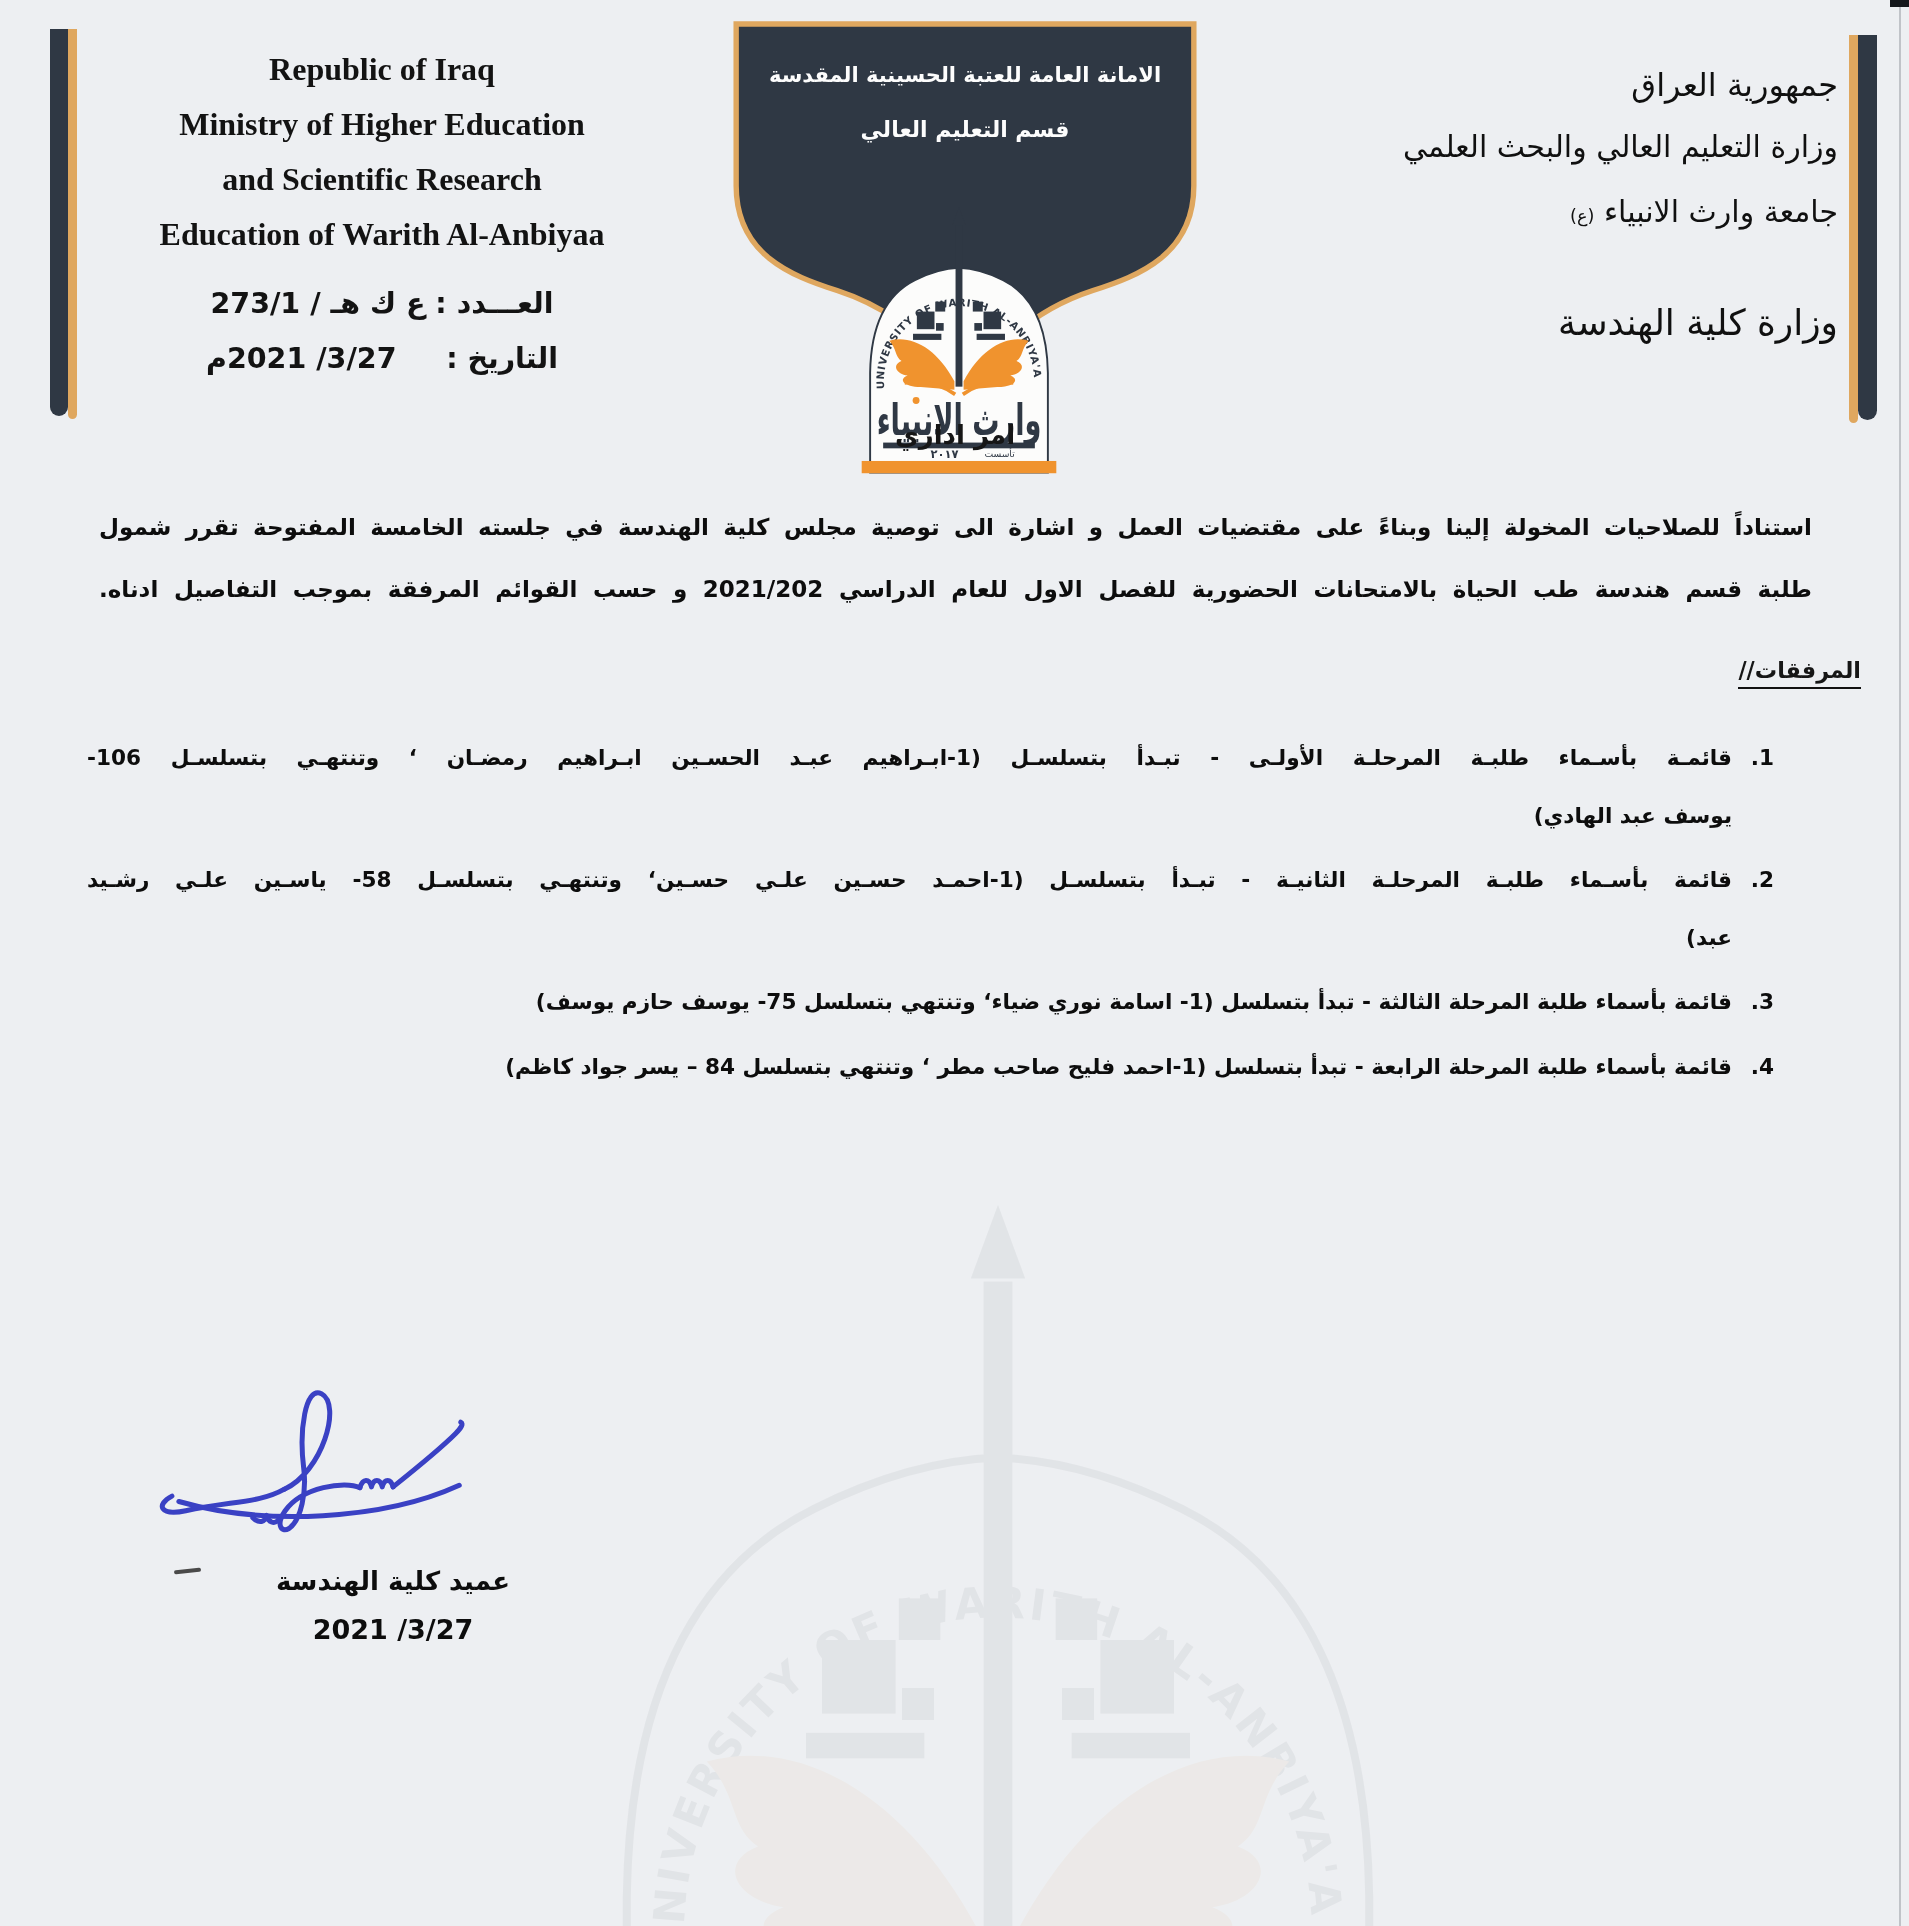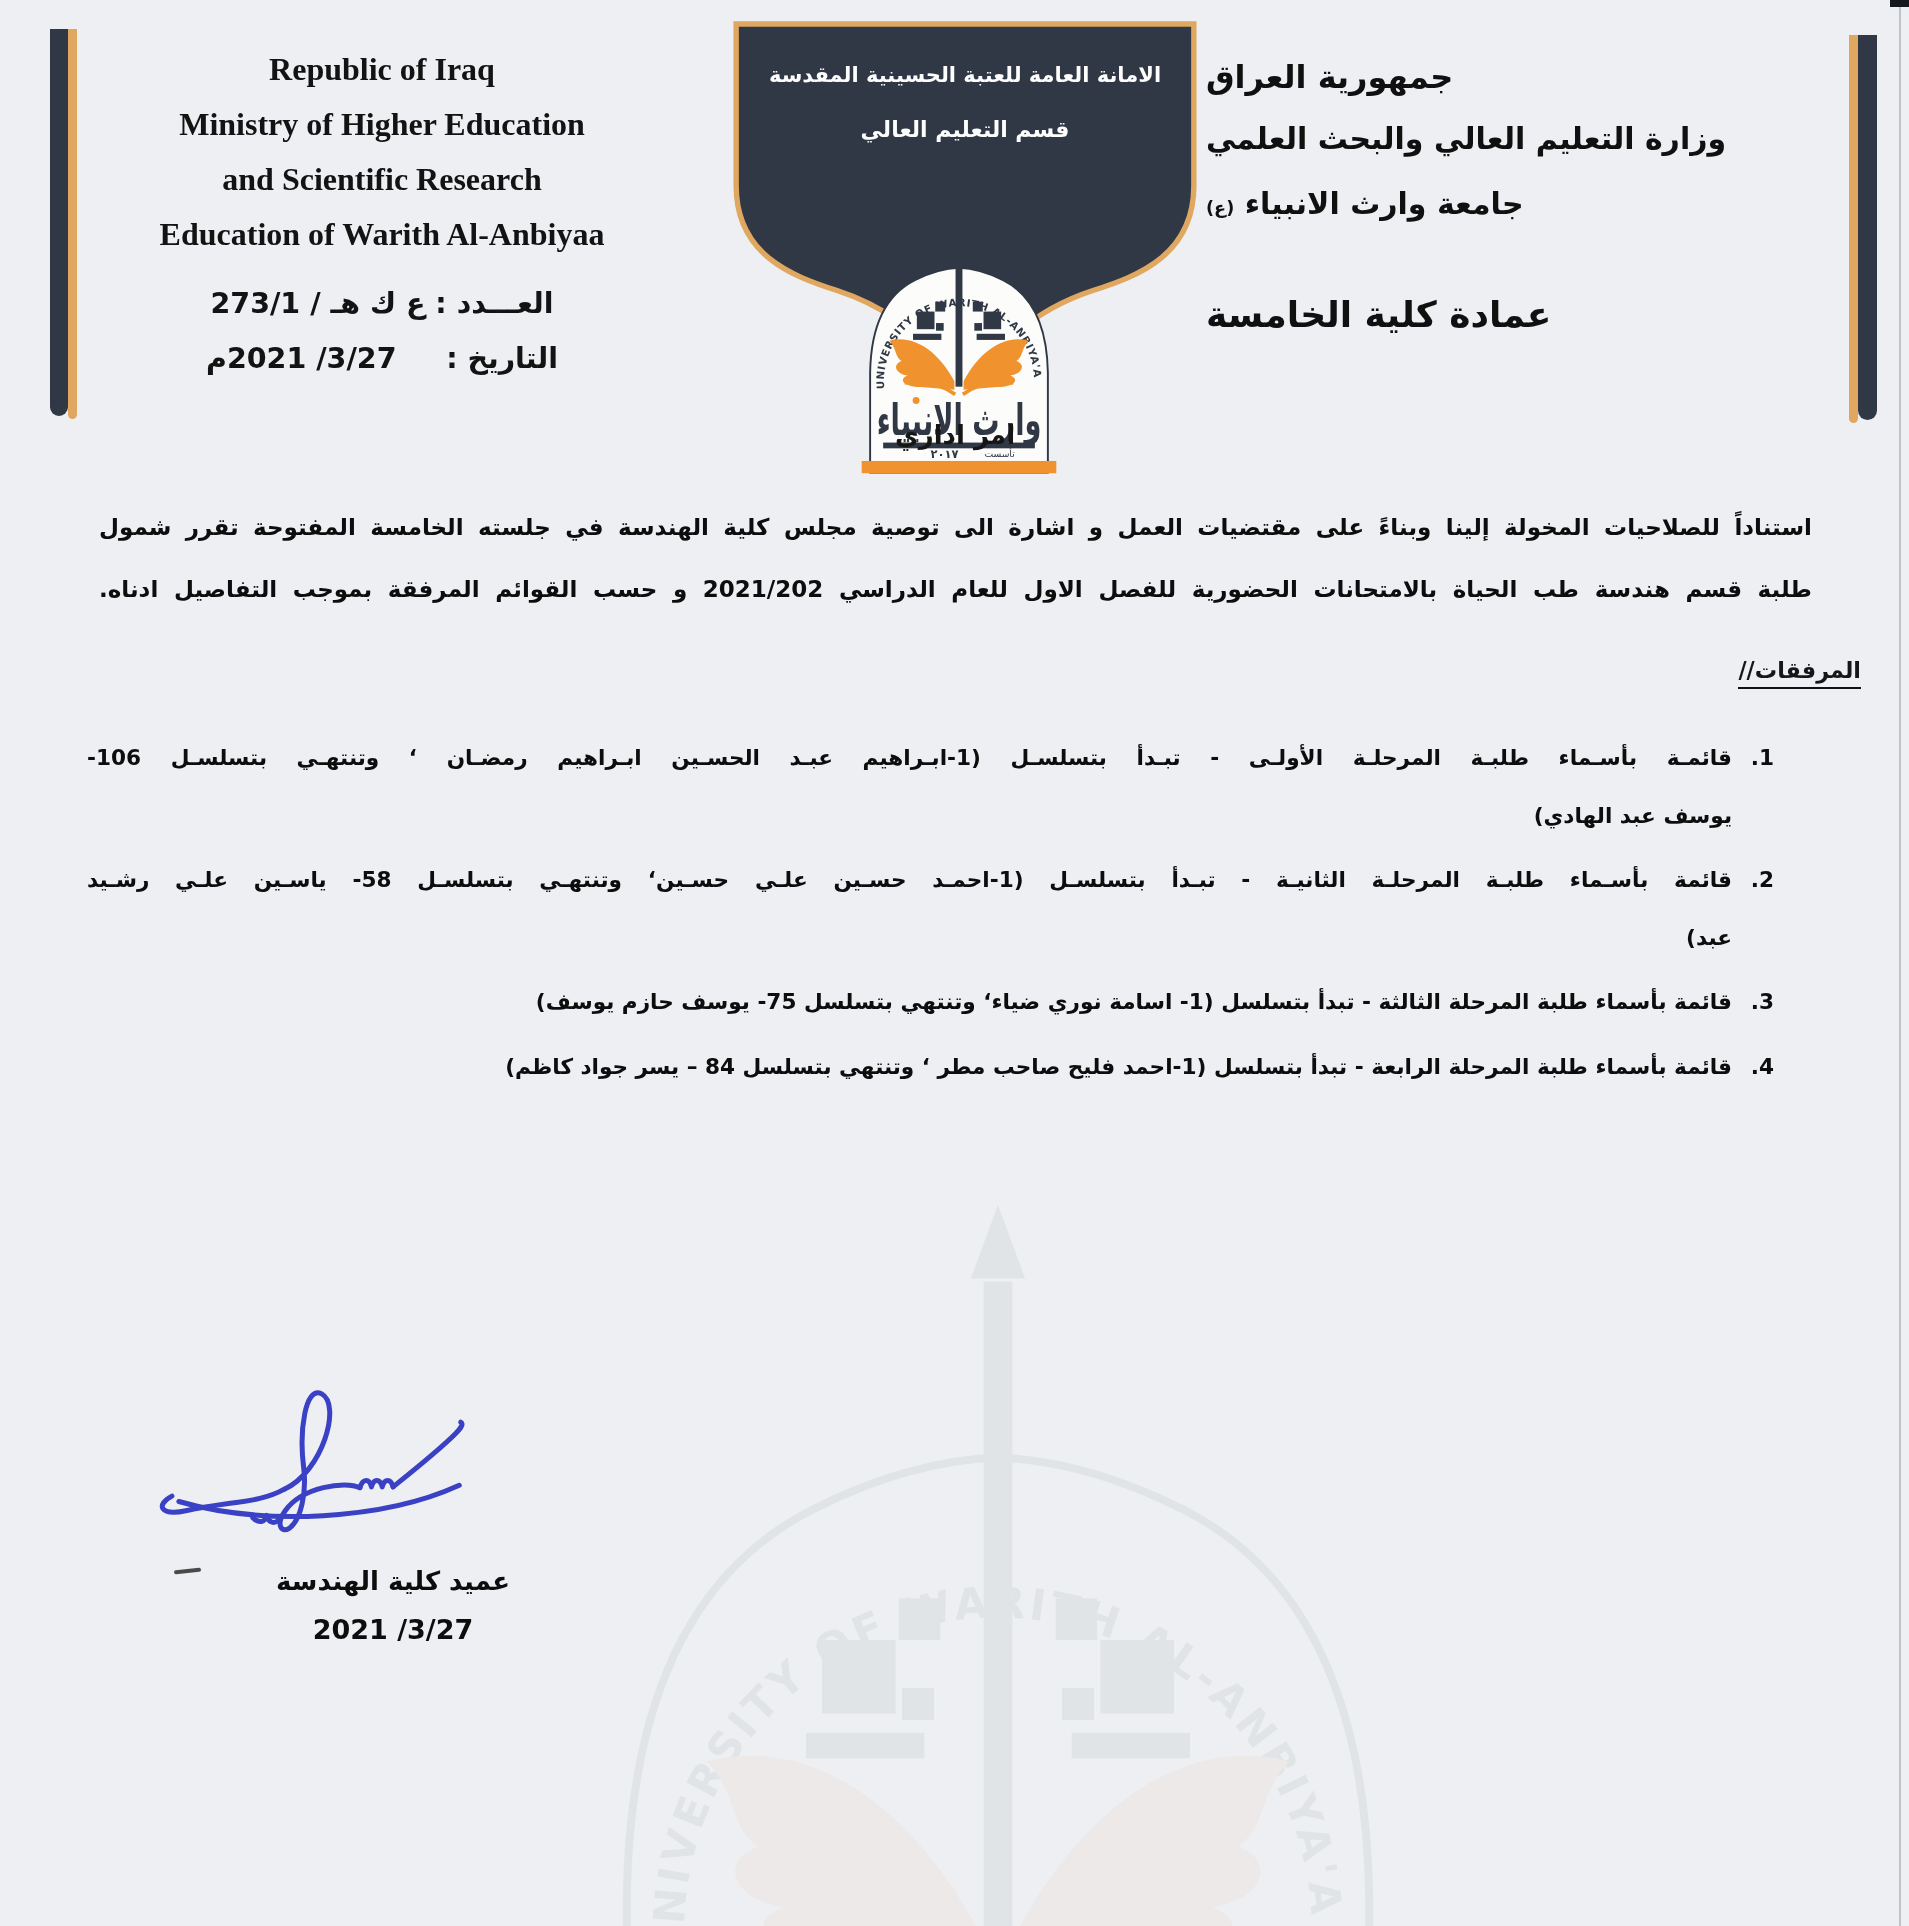--- a/index.html
+++ b/index.html
@@ -20,21 +20,21 @@
   .bar-left-gold{left:68px;top:29px;width:9.2px;height:390px;background:#dfa75f;}
   .bar-right-gold{left:1849px;top:35px;width:9.2px;height:388px;background:#dfa75f;}
   .bar-right-navy{left:1858px;top:35px;width:19px;height:385px;background:#2f3844;}
   
   .hdr-left{position:absolute;left:91px;top:42px;width:582px;text-align:center;}
   .hdr-left .en{font-family:"Liberation Serif", serif;font-weight:bold;font-size:32px;line-height:55px;color:#131313;}
   .hdr-num,.hdr-date{direction:rtl;font-weight:bold;font-size:28.5px;line-height:51px;color:#131313;margin-top:3.9px;}
   .hdr-num{margin-top:16px;}
   .ltr{direction:ltr;unicode-bidi:isolate;}
   
-  .hdr-right{position:absolute;left:1206px;top:48px;width:632px;text-align:left;direction:rtl;font-weight:bold;color:#101010;}
+  .hdr-right{position:absolute;left:1206px;top:56px;width:632px;text-align:right;direction:rtl;font-weight:normal;color:#101010;}
   .hdr-right .l1{font-size:32px;line-height:58px;}
   .hdr-right .l2{font-size:30px;line-height:65px;}
   .hdr-right .l3{font-size:30px;line-height:65px;}
   .hdr-right .sym{font-size:17.7px;}
   .hdr-right .l4{font-size:36px;line-height:58px;margin-top:45px;}
   
   .shield{position:absolute;left:730px;top:20px;width:470px;height:397px;}
   .shield svg{position:absolute;left:0;top:0;}
   .shield-line{position:absolute;left:0;width:100%;text-align:center;color:#fdfdfd;font-weight:bold;direction:rtl;}
   .shield-l1{top:43px;font-size:21px;}
@@ -141,21 +141,21 @@
     </div>
   </div>
 
   <div class="hdr-right">
     <div class="l1">جمهورية العراق</div>
     <div class="l2">وزارة التعليم العالي والبحث العلمي</div>
     <div class="l3">
       <span>جامعة وارث الانبياء</span>
       <span class="sym">(ع)</span>
     </div>
-    <div class="l4">عمادة كلية الخامسة</div>
+    <div class="l4">وزارة كلية الهندسة</div>
   </div>
 
   <div class="shield">
     <svg viewBox="0 0 1220 1030" width="470" height="397">
       <path d="M16,10 L1204,10 L1204,430 C1204,608 1062,664 942,702 C832,738 740,800 672,890 L610,976 L548,890 C480,800 388,738 278,702 C158,664 16,608 16,430 Z" fill="#2f3844" stroke="#dfa75f" stroke-width="14"></path>
     </svg>
     <div class="shield-line shield-l1">الامانة العامة للعتبة الحسينية المقدسة</div>
     <div class="shield-line shield-l2">قسم التعليم العالي</div>
   </div>
 

